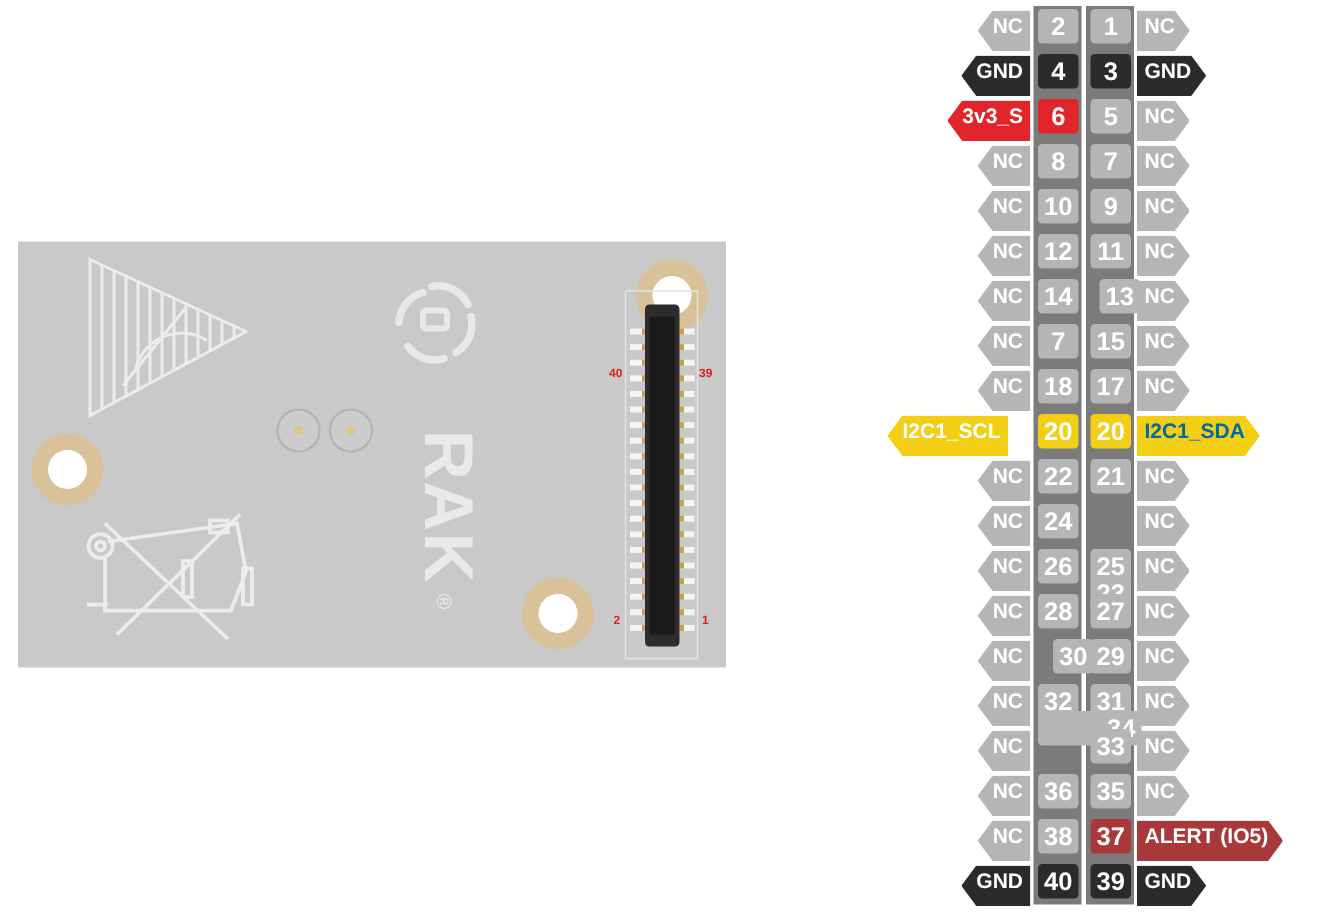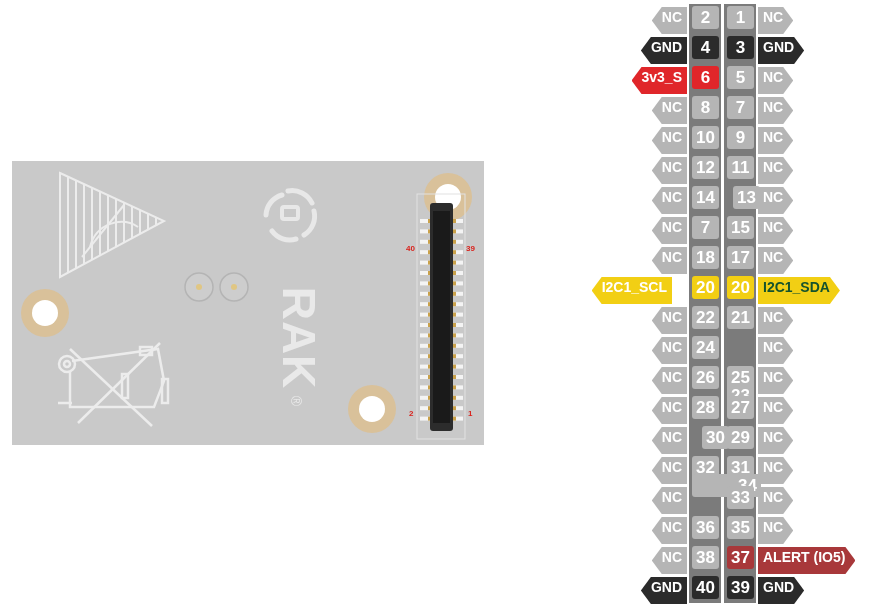--- a/index.html
+++ b/index.html
@@ -226,21 +226,21 @@
       <div class="pin-num" style="left: 727px; top: 216px; background: rgb(181, 181, 181);">15</div>
       <div class="tag left" style="top: 217px; right: 201px; background: rgb(181, 181, 181); color: rgb(255, 255, 255);">NC</div>
       <div class="tag right" style="top: 217px; left: 758px; background: rgb(181, 181, 181); color: rgb(255, 255, 255);">NC</div>
       <div class="pin-num" style="left: 692px; top: 246px; background: rgb(181, 181, 181);">18</div>
       <div class="pin-num" style="left: 727px; top: 246px; background: rgb(181, 181, 181);">17</div>
       <div class="tag left" style="top: 247px; right: 201px; background: rgb(181, 181, 181); color: rgb(255, 255, 255);">NC</div>
       <div class="tag right" style="top: 247px; left: 758px; background: rgb(181, 181, 181); color: rgb(255, 255, 255);">NC</div>
       <div class="pin-num" style="left: 692px; top: 276px; background: rgb(242, 207, 20);">20</div>
       <div class="pin-num" style="left: 727px; top: 276px; background: rgb(242, 207, 20);">20</div>
       <div class="tag left" style="top: 277px; right: 216px; background: rgb(242, 207, 20); color: rgb(255, 255, 255);">I2C1_SCL</div>
-      <div class="tag right" style="top: 277px; left: 758px; background: rgb(242, 207, 20); color: #14532d;">I2C1_SDA</div>
+      <div class="tag right" style="top: 277px; left: 758px; background: rgb(242, 207, 20); color: #0369a1;">I2C1_SDA</div>
       <div class="pin-num" style="left: 692px; top: 306px; background: rgb(181, 181, 181);">22</div>
       <div class="pin-num" style="left: 727px; top: 306px; background: rgb(181, 181, 181);">21</div>
       <div class="tag left" style="top: 307px; right: 201px; background: rgb(181, 181, 181); color: rgb(255, 255, 255);">NC</div>
       <div class="tag right" style="top: 307px; left: 758px; background: rgb(181, 181, 181); color: rgb(255, 255, 255);">NC</div>
       <div class="pin-num" style="left: 692px; top: 336px; background: rgb(181, 181, 181);">24</div>
       <div class="pin-num" style="left: 727px; top: 336px; background: rgb(181, 181, 181); margin-top: 48px;">23</div>
       <div class="tag left" style="top: 337px; right: 201px; background: rgb(181, 181, 181); color: rgb(255, 255, 255);">NC</div>
       <div class="tag right" style="top: 337px; left: 758px; background: rgb(181, 181, 181); color: rgb(255, 255, 255);">NC</div>
       <div class="pin-num" style="left: 692px; top: 366px; background: rgb(181, 181, 181); text-align: center;">26</div>
       <div class="pin-num" style="left: 727px; top: 366px; background: rgb(181, 181, 181);">25</div>

